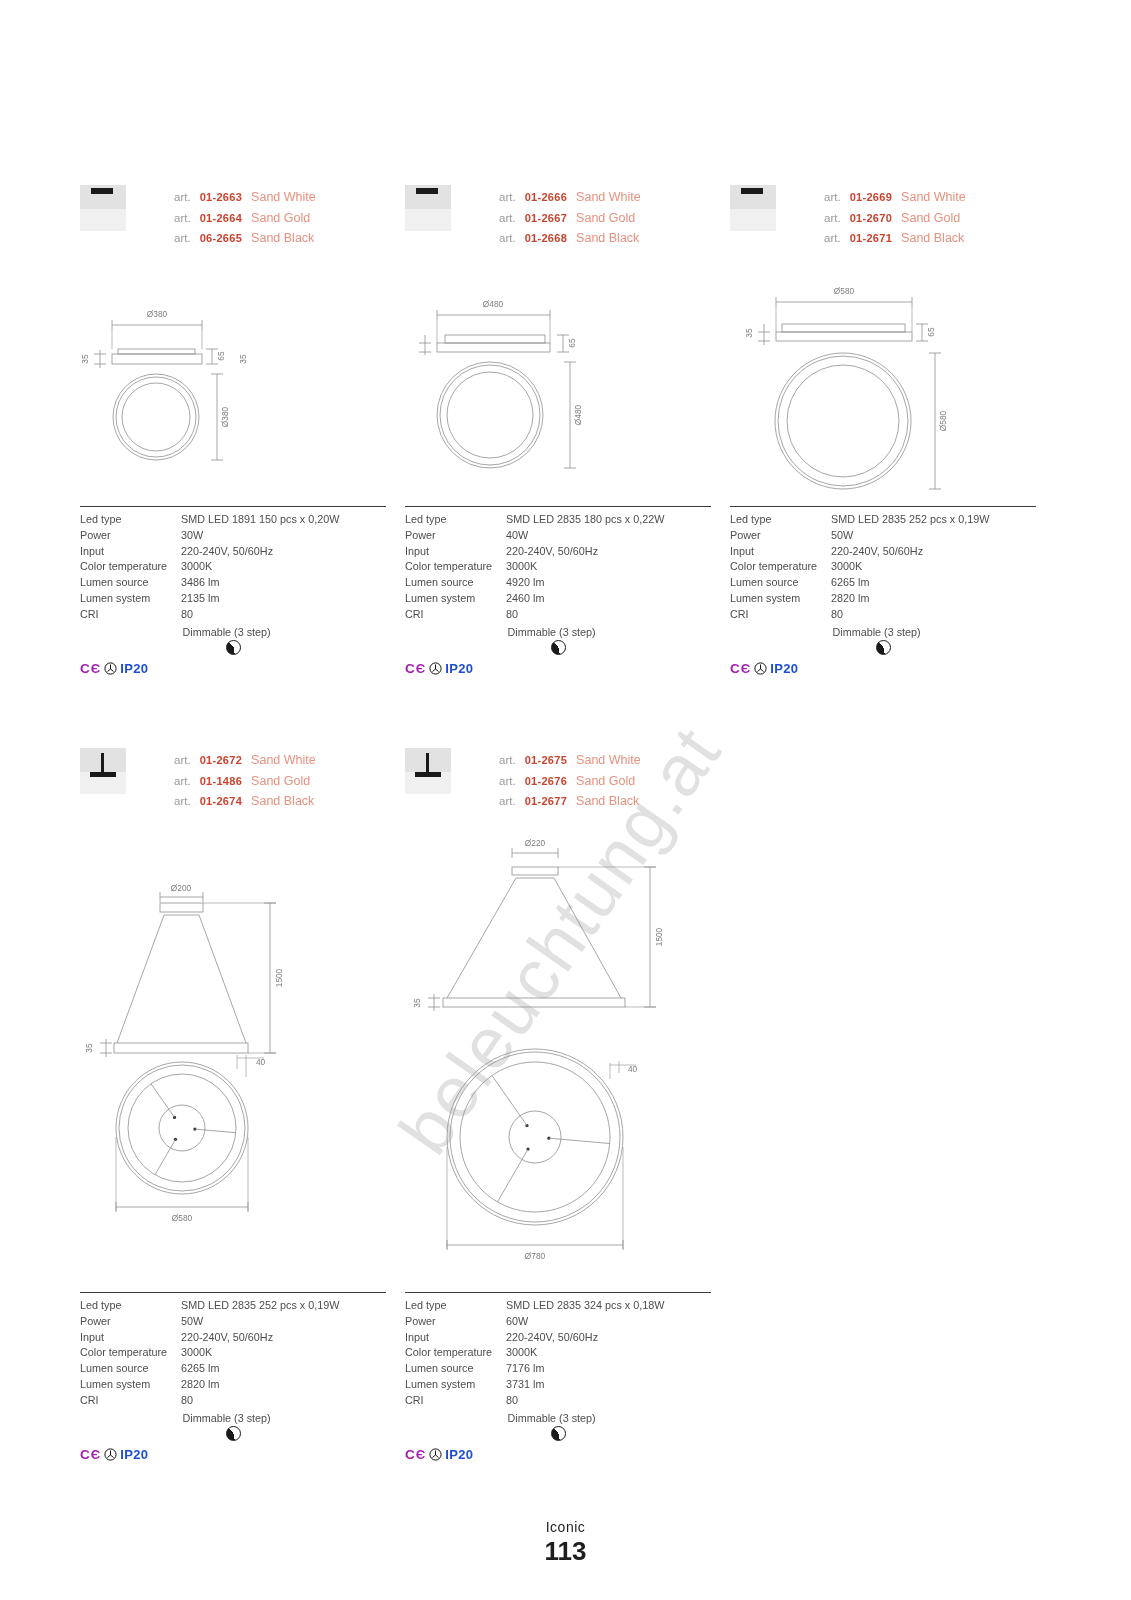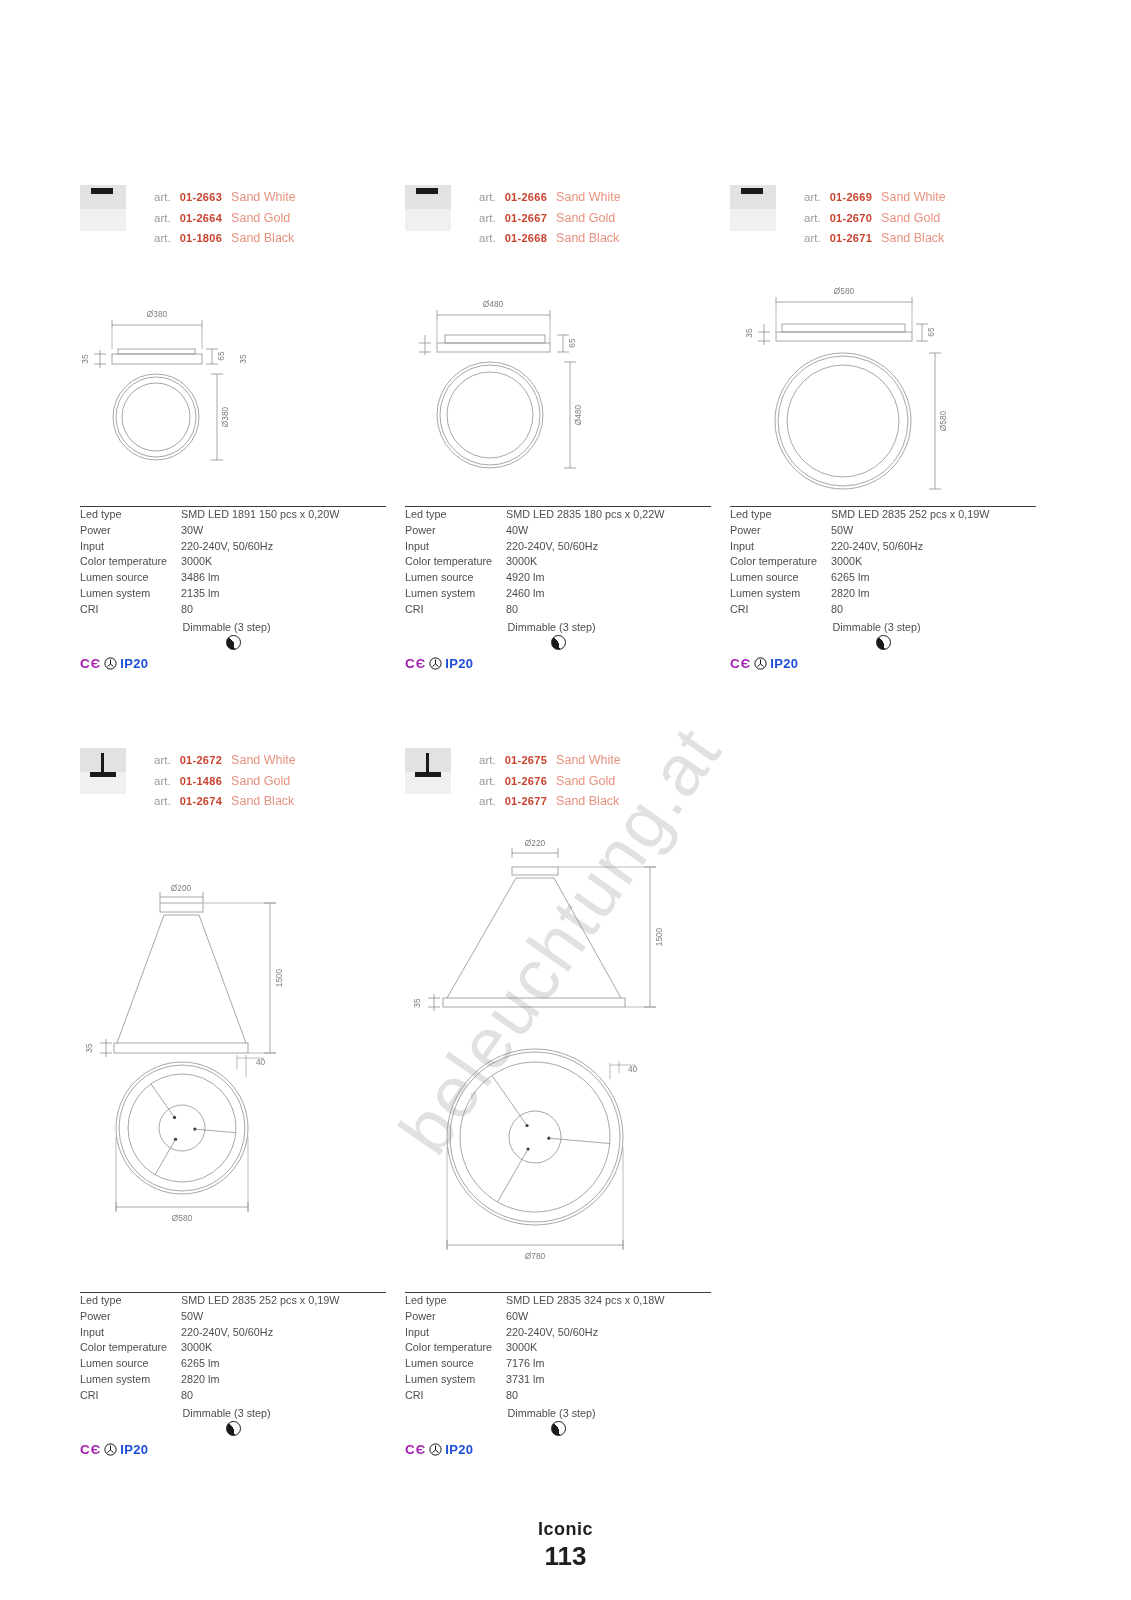--- a/index.html
+++ b/index.html
@@ -1,54 +1,54 @@
 <!DOCTYPE html>
 <html><head>
 <meta charset="utf-8">
 <style>
   html,body{margin:0;padding:0;background:#fff;}
   #page{position:relative;width:1131px;height:1600px;background:#fff;overflow:hidden;
         font-family:"Liberation Sans",sans-serif;color:#4d4d4d;}
   
   #watermark{position:absolute;left:560px;top:940px;transform:translate(-50%,-50%) rotate(-55deg);
              font-size:72px;letter-spacing:2px;color:#bdbdbd;opacity:.45;white-space:nowrap;z-index:0;}
-  .layer{position:absolute;z-index:1;}
+  .layer{position:absolute;z-index:1;gap:20px;}
   
   .hdr{display:flex;align-items:flex-start;}
   .hico{width:46px;height:46px;position:relative;flex:0 0 auto;
         background:linear-gradient(#e2e2e2 0 52%,#f0f0f0 52% 100%);}
   .hico .bar{position:absolute;background:#1a1a1a;}
   .hico.ceil .bar-top{left:11px;top:3px;width:22px;height:6px;}
   .hico.pend .rod{left:21px;top:5px;width:3px;height:19px;}
   .hico.pend .bar-mid{left:10px;top:24px;width:26px;height:5px;}
   .variants{margin-left:28px;display:flex;flex-direction:column;gap:6.5px;padding-top:5px;}
   .vline{display:flex;align-items:baseline;gap:9px;white-space:nowrap;}
   .vart{color:#9a9a9a;font-size:11.5px;}
   .vcode{color:#c9432e;font-weight:bold;font-size:11px;letter-spacing:.3px;}
   .vfin{color:#e8917f;font-size:12.5px;}
   
-  .spec{position:absolute;width:306px;border-top:1px solid #3c3c3c;z-index:1;}
+  .spec{position:absolute;width:306px;border-top:1px solid #3c3c3c;padding-top:5px;z-index:1;}
   .sr{display:flex;font-size:10.8px;color:#4d4d4d;line-height:15.8px;}
   .sl{width:101px;flex:0 0 auto;}
   .sv{flex:1;}
   .dim-row{align-items:center;margin-top:2px;flex-direction:column;}
   .dim-icon{display:inline-block;width:13px;height:13px;border:1.5px solid #1a1a1a;border-radius:50%;
             background:conic-gradient(from 170deg,#1a1a1a 0 150deg,#ffffff 150deg 360deg);}
   .certs{display:flex;align-items:center;gap:3px;margin-top:6px;}
   .ce{font-size:13.5px;font-weight:600;color:#a21caf;letter-spacing:1px;}
   .ip{font-size:13px;font-weight:800;color:#1d4ed8;letter-spacing:.3px;}
   
   svg.td{position:absolute;overflow:visible;z-index:1;}
   svg.td line,svg.td rect,svg.td circle,svg.td path{stroke:#8f8f8f;stroke-width:.8;fill:none;}
   svg.td .thin{stroke-width:.6;}
   svg.td text{fill:#7d7d7d;font-size:8.3px;font-family:"Liberation Sans",sans-serif;stroke:none;}
   svg.td circle.dot{fill:#333;stroke:none;}
   
   #footer{position:absolute;left:0;top:1519px;width:1131px;text-align:center;z-index:1;color:#1e1e1e;}
-  #footer .fc{font-size:18px;font-weight:bold;letter-spacing:.5px;}
+  #footer .fc{font-size:14px;font-weight:normal;letter-spacing:.5px;}
   #footer .fp{font-size:26px;font-weight:bold;margin-top:1px;}
   .cls-icon{display:inline-block;}
 </style>
 </head>
 <body>
 
 <div id="page">
 
   <div id="watermark">beleuchtung.at</div>
 
@@ -62,21 +62,21 @@
         <span class="vcode">01-2663</span>
         <span class="vfin">Sand White</span>
       </div>
       <div class="vline">
         <span class="vart">art.</span>
         <span class="vcode">01-2664</span>
         <span class="vfin">Sand Gold</span>
       </div>
       <div class="vline">
         <span class="vart">art.</span>
-        <span class="vcode">01-1806</span>
+        <span class="vcode">06-2665</span>
         <span class="vfin">Sand Black</span>
       </div>
     </div>
   </div>
 
   <svg class="td" style="left:80px;top:292px;" width="300" height="205">
     <line x1="32" y1="33" x2="122" y2="33"></line>
       <line x1="32" y1="28" x2="32" y2="38"></line>
       <line x1="122" y1="28" x2="122" y2="38"></line>
     <line class="thin" x1="32" y1="38" x2="32" y2="57"></line>

